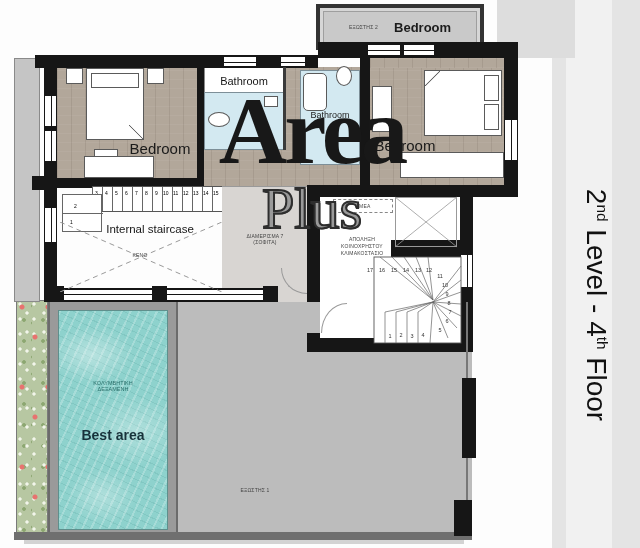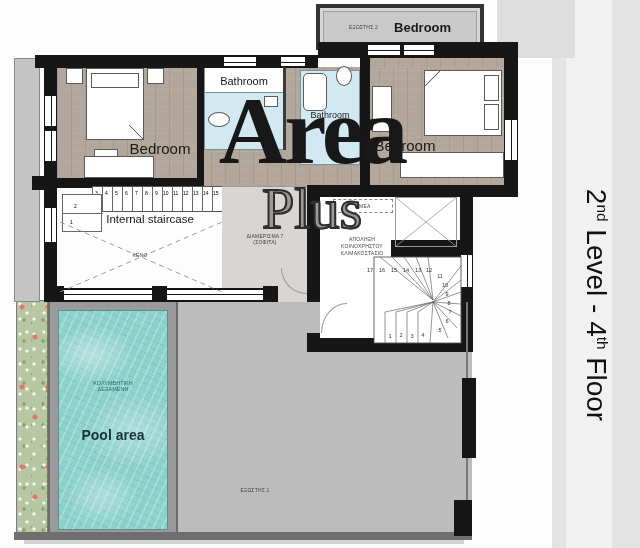--- a/index.html
+++ b/index.html
@@ -44,21 +44,21 @@
        background-image:radial-gradient(circle at 5px 6px,#e8726f 2px,rgba(232,114,111,0) 3px),radial-gradient(circle at 18px 36px,#e8726f 2px,rgba(232,114,111,0) 3px),radial-gradient(circle at 3px 3px,#f2f5ea 1.3px,rgba(242,245,234,0) 2px),radial-gradient(circle at 10px 12px,#f2f5ea 1.3px,rgba(242,245,234,0) 2px),radial-gradient(circle at 16px 5px,#8ca771 1.5px,rgba(140,167,113,0) 2.2px),radial-gradient(circle at 7px 19px,#8ca771 1.5px,rgba(140,167,113,0) 2.2px);
        background-size:26px 80px,26px 80px,14px 15px,17px 19px,15px 17px,19px 21px;"></div>
   <div class="abs" style="left:48px;top:300px;width:130px;height:238px;background:#9a9a9a;border:2px solid #6b6b6b;box-sizing:border-box;"></div>
   <div class="abs" style="left:58px;top:310px;width:110px;height:220px;border:1px solid #5f8f8c;box-sizing:border-box;background-color:#8ed2cd;
        background-image:radial-gradient(ellipse 60px 40px at 30% 20%,rgba(255,255,255,.38),rgba(255,255,255,0) 70%),radial-gradient(ellipse 70px 50px at 70% 55%,rgba(255,255,255,.3),rgba(255,255,255,0) 70%),radial-gradient(ellipse 50px 40px at 40% 85%,rgba(255,255,255,.3),rgba(255,255,255,0) 70%),repeating-linear-gradient(115deg,rgba(255,255,255,.22) 0 2px,rgba(255,255,255,0) 2px 8px),repeating-linear-gradient(25deg,rgba(40,120,115,.12) 0 1px,rgba(40,120,115,0) 1px 7px);"></div>
   <div class="lbl" style="left:63px;top:380px;width:100px;font-size:5.5px;color:#2a6f6a;">
     <div>ΚΟΛΥΜΒΗΤΙΚΗ</div>
     <div>ΔΕΞΑΜΕΝΗ</div>
   </div>
   <div class="lbl" style="left:63px;top:426px;width:100px;font-size:14px;font-weight:700;color:#17323a;line-height:1.4;">
-    <div>Pool area</div>
+    <div>Best area</div>
   </div>
 
   <div class="abs" style="left:14px;top:532px;width:458px;height:8px;background:#6f6f6f;"></div>
   <div class="abs" style="left:24px;top:540px;width:440px;height:4px;background:#d3d3d3;"></div>
 
   <div class="abs wood" style="left:57px;top:67px;width:447px;height:121px;"></div>
   <div class="abs wood" style="left:370px;top:58px;width:134px;height:10px;"></div>
 
   <div class="abs" style="left:204px;top:67px;width:80px;height:83px;background:#fff;border:1px solid #8a8a8a;box-sizing:border-box;"></div>
   <div class="abs bath" style="left:204px;top:92px;width:80px;height:58px;"></div>
@@ -136,21 +136,21 @@
     <span class="abs" style="left:91px;top:3px;font-size:5px;">12</span>
     <span class="abs" style="left:101px;top:3px;font-size:5px;">13</span>
     <span class="abs" style="left:111px;top:3px;font-size:5px;">14</span>
     <span class="abs" style="left:121px;top:3px;font-size:5px;">15</span>
   </div>
   <div class="abs" style="left:62px;top:194px;width:40px;height:38px;background:#fff;border:1px solid #666;box-sizing:border-box;">
     <div class="abs" style="left:0;top:18px;width:40px;height:1px;background:#666;"></div>
     <span class="abs" style="left:11px;top:8px;font-size:5px;">2</span>
     <span class="abs" style="left:7px;top:24px;font-size:5px;">1</span>
   </div>
-  <div class="lbl" style="left:95px;top:213px;width:110px;font-size:11.5px;color:#161616;text-align:center;">Internal staircase</div>
+  <div class="lbl" style="left:95px;top:223px;width:110px;font-size:11.5px;color:#161616;text-align:center;">Internal staircase</div>
 
   <svg class="abs" style="left:60px;top:222px;" width="162" height="70" viewBox="0 0 162 70">
     <line x1="0" y1="0" x2="162" y2="70" stroke="#9a9a9a" stroke-width="1" stroke-dasharray="5 4"></line>
     <line x1="0" y1="70" x2="162" y2="0" stroke="#9a9a9a" stroke-width="1" stroke-dasharray="5 4"></line>
   </svg>
   <div class="lbl gk" style="left:118px;top:253px;width:44px;">ΚΕΝΟ</div>
 
   <div class="lbl gk" style="left:230px;top:234px;width:70px;">
     <div>ΔΙΑΜΕΡΙΣΜΑ 7</div>
     <div>(ΣΟΦΙΤΑ)</div>

